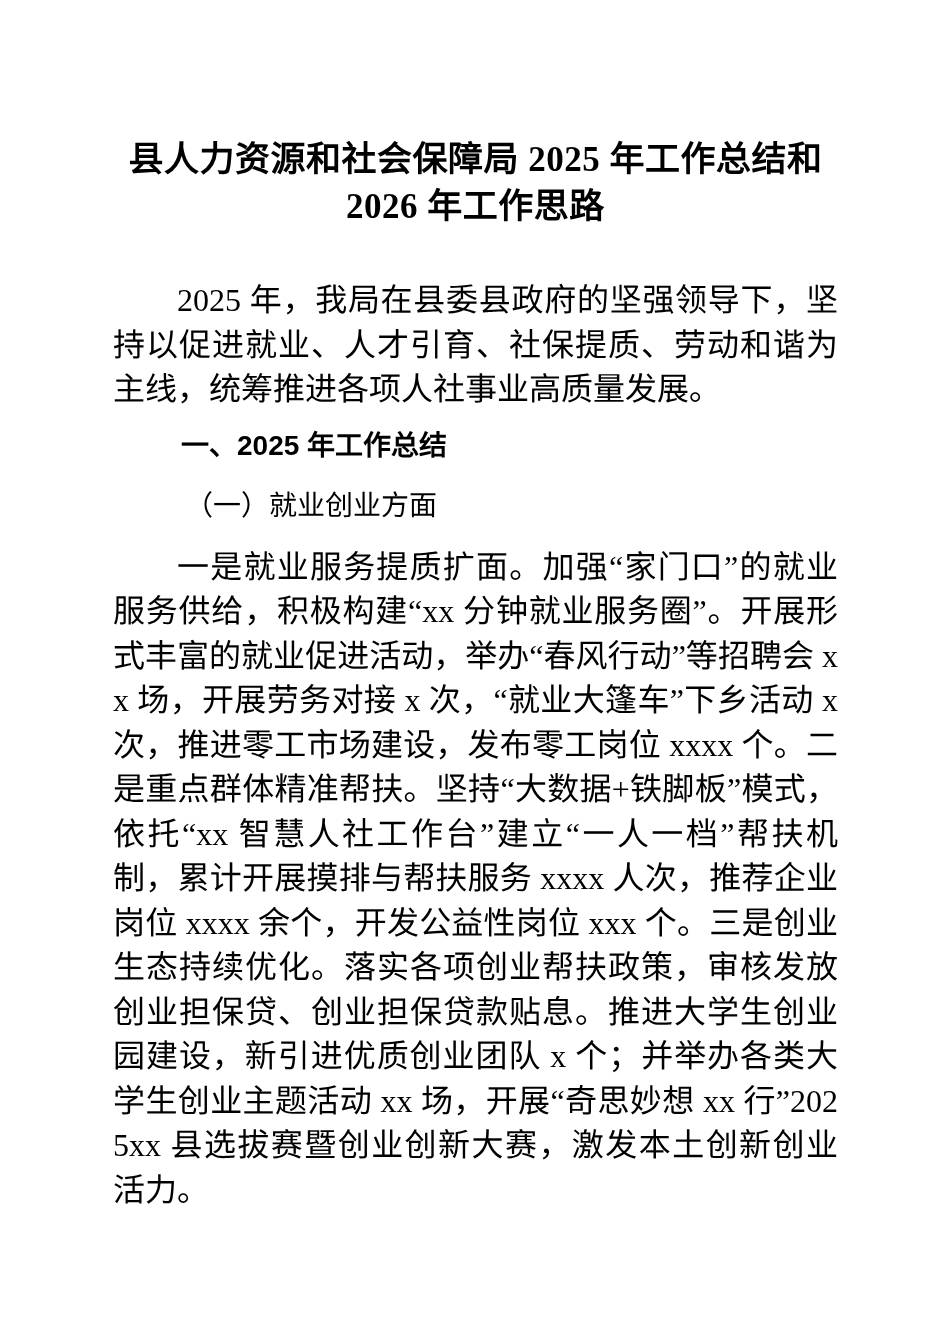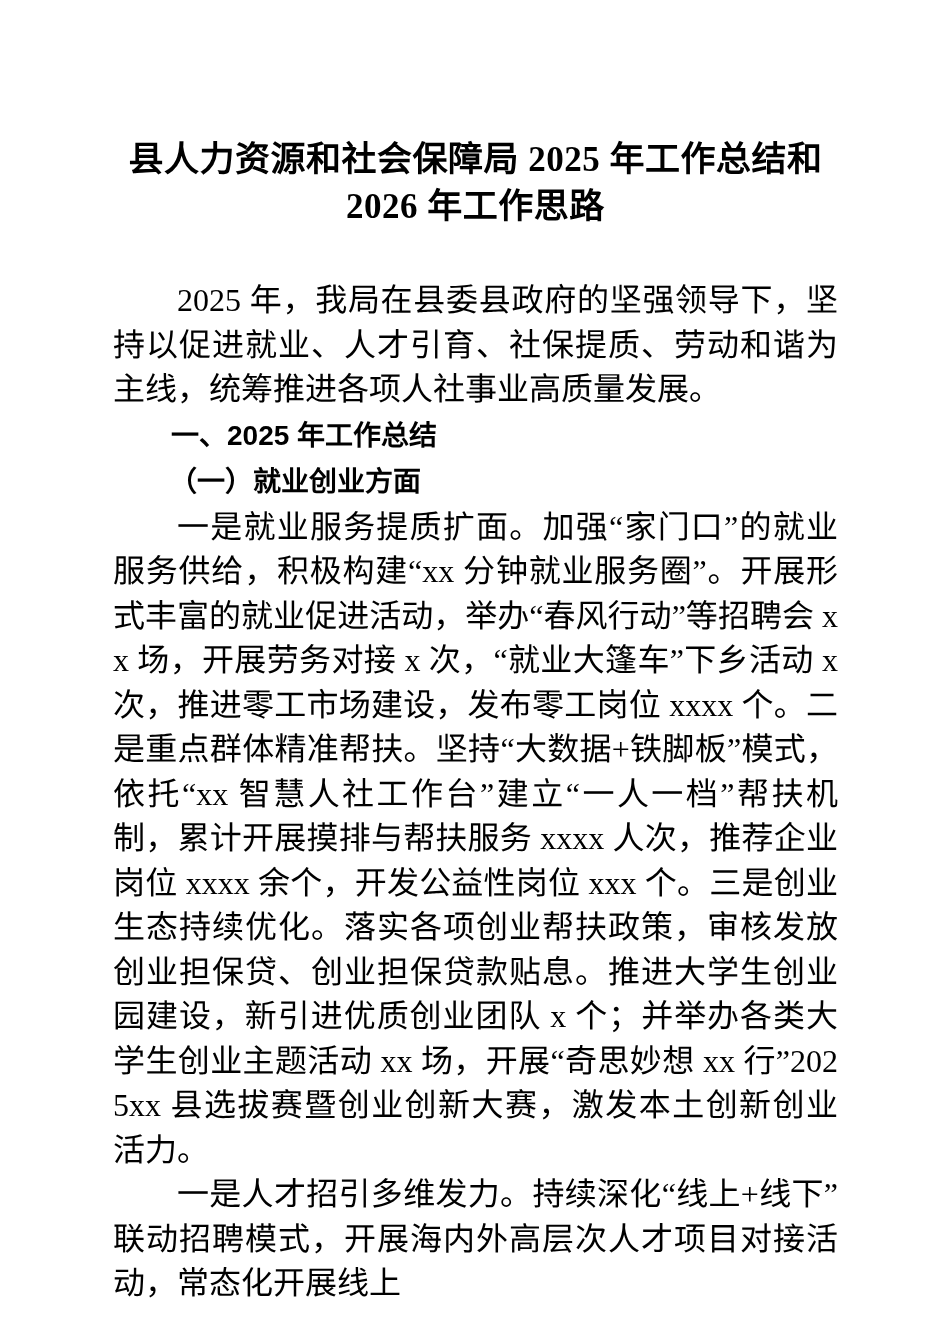--- a/index.html
+++ b/index.html
@@ -34,31 +34,31 @@
     font-family: "Liberation Serif", "DejaVu Serif", serif;
     font-weight: normal;
     font-size: 32px;
     line-height: 44.5px;
     text-align: justify;
     text-align-last: left;
     text-indent: 2em;
     word-break: break-all;
   }
   .section-heading {
-    margin: 2px;
+    margin: 12px;
     font-family: "Liberation Sans", "DejaVu Sans", sans-serif;
     font-weight: bold;
     font-size: 28px;
     line-height: 44.5px;
     text-indent: 2em;
   }
   .sub-heading {
-    margin: 0;
+    margin: 16px;
     font-family: "Liberation Serif", "DejaVu Serif", serif;
-    font-weight: bold;
+    font-weight: normal;
     font-size: 28px;
     line-height: 44.5px;
     text-indent: 2em;
   }
 </style>
 </head>
 <body>
 
 <div class="page">
 
@@ -66,15 +66,14 @@
 
   <p class="body-para">2025 年，我局在县委县政府的坚强领导下，坚持以促进就业、人才引育、社保提质、劳动和谐为主线，统筹推进各项人社事业高质量发展。</p>
 
   <h2 class="section-heading">一、2025 年工作总结</h2>
 
   <h3 class="sub-heading">（一）就业创业方面</h3>
 
   <p class="body-para">一是就业服务提质扩面。加强“家门口”的就业服务供给，积极构建“xx 分钟就业服务圈”。开展形式丰富的就业促进活动，举办“春风行动”等招聘会 xx 场，开展劳务对接 x 次，“就业大篷车”下乡活动 x 次，推进零工市场建设，发布零工岗位 xxxx 个。二是重点群体精准帮扶。坚持“大数据+铁脚板”模式，依托“xx 智慧人社工作台”建立“一人一档”帮扶机制，累计开展摸排与帮扶服务 xxxx 人次，推荐企业岗位 xxxx 余个，开发公益性岗位 xxx 个。三是创业生态持续优化。落实各项创业帮扶政策，审核发放创业担保贷、创业担保贷款贴息。推进大学生创业园建设，新引进优质创业团队 x 个；并举办各类大学生创业主题活动 xx 场，开展“奇思妙想 xx 行”2025xx 县选拔赛暨创业创新大赛，激发本土创新创业活力。</p>
 
 
-  <p class="body-para">一是人才招引多维发力。持续深化“线上+线下”联动招聘模式，开展海内外高层次人才项目对接活动，常态化开展线上</p>
 
 </div>
 
 </body></html>

